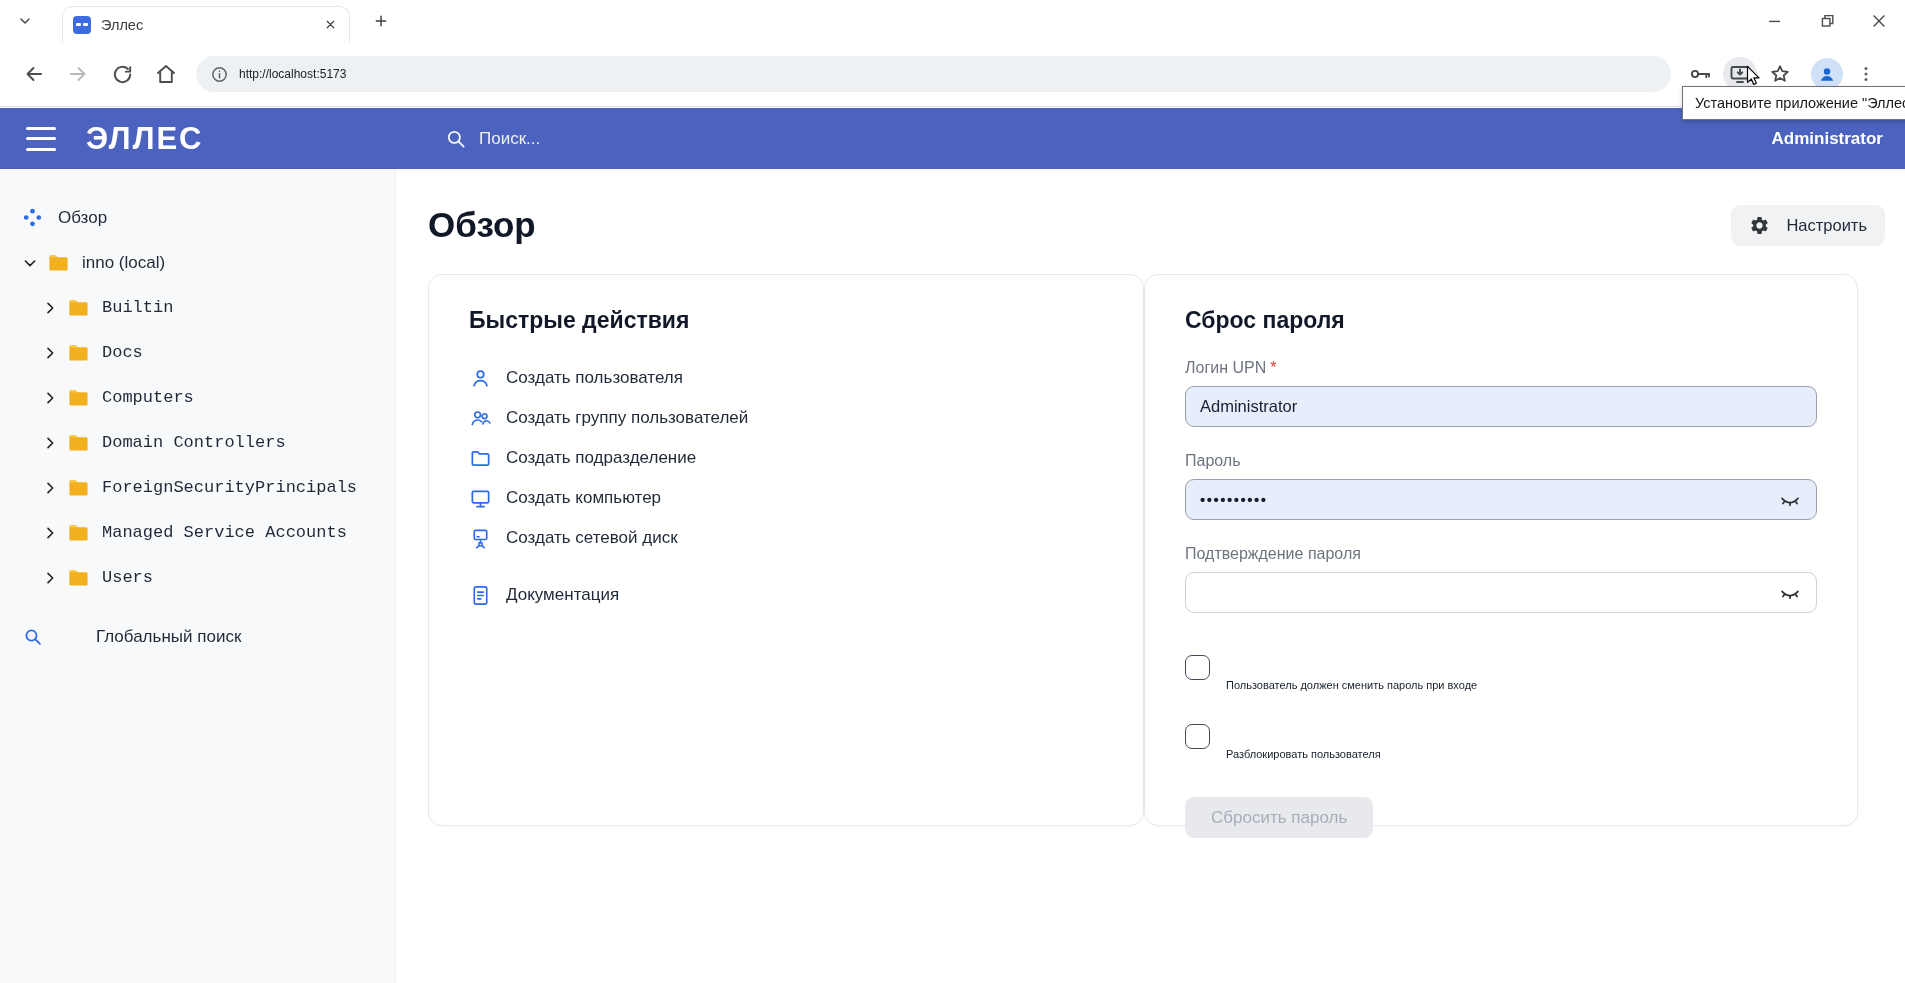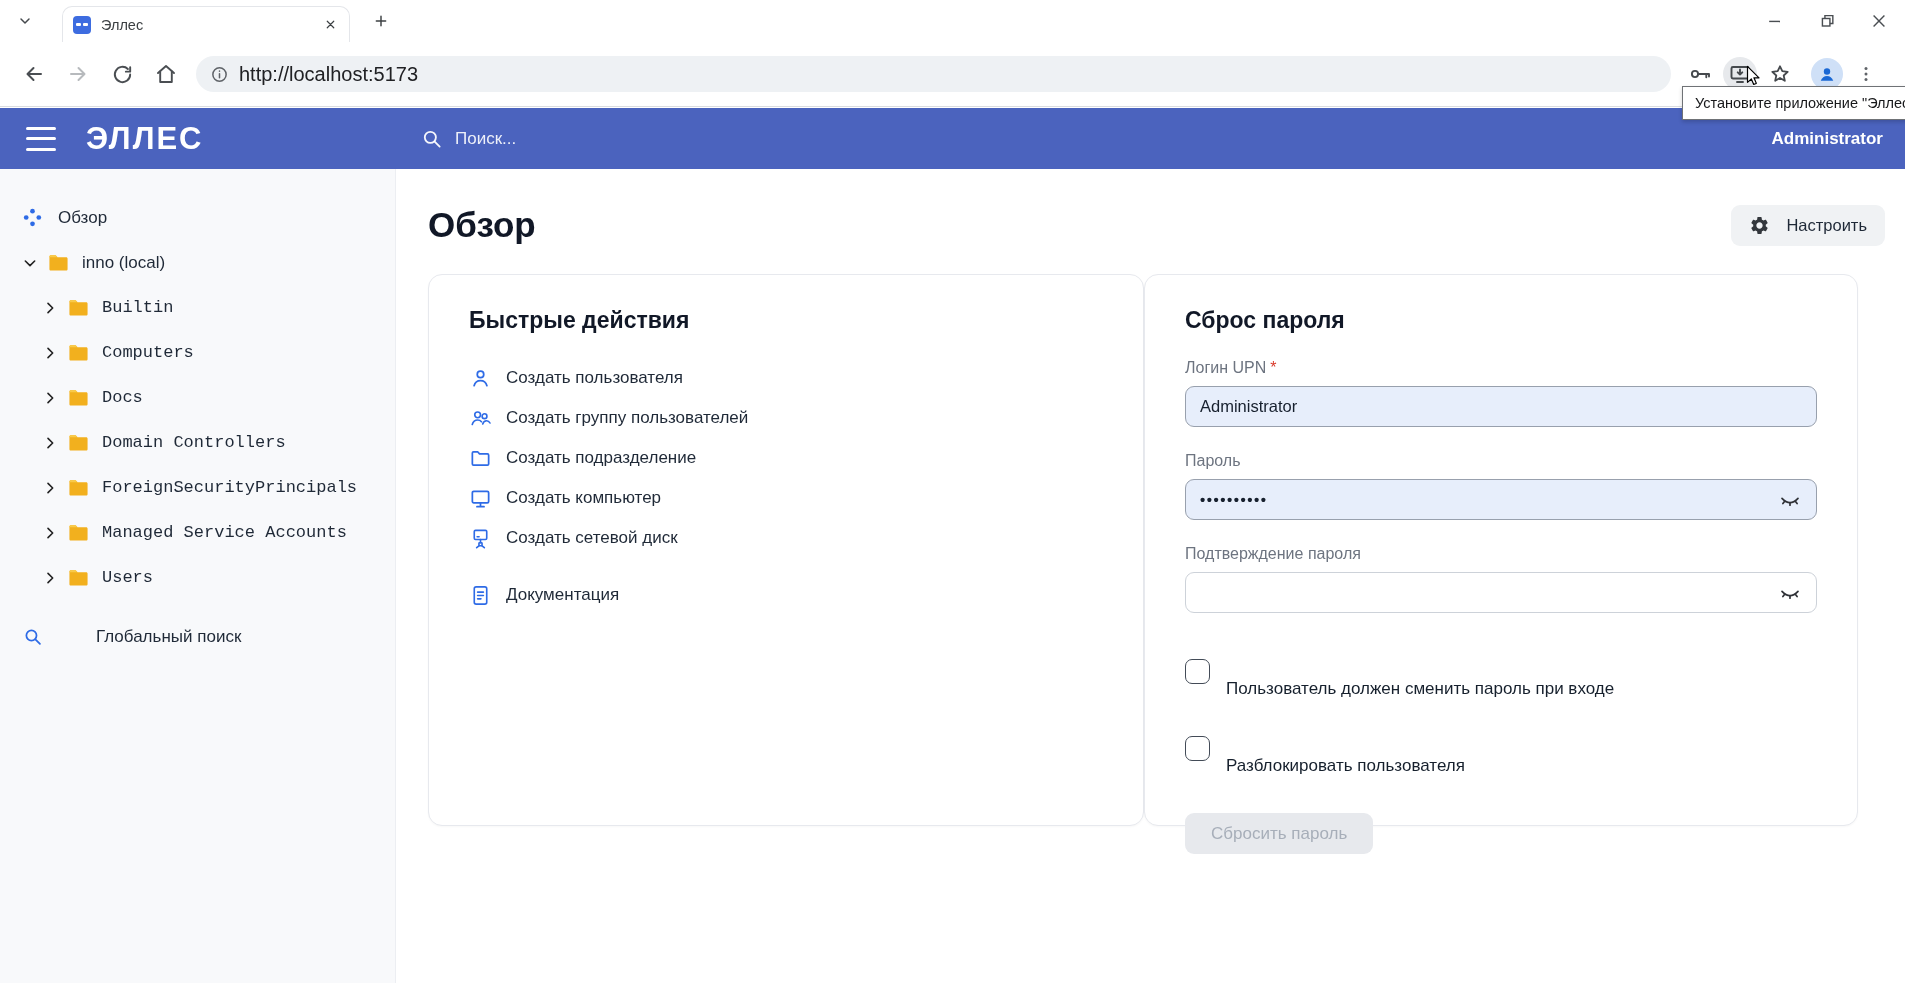--- a/index.html
+++ b/index.html
@@ -19,33 +19,33 @@
   .favicon i{display:block;width:5px;height:3px;background:#fff;border-radius:1px;}
   .tab-title{font-size:14.5px;color:#3c4043;margin-left:10px;flex:1;}
   .tab-close{color:#3c4043;width:18px;height:18px;display:flex;align-items:center;justify-content:center;}
   .newtab{margin-left:18px;color:#3c4043;width:26px;height:26px;display:flex;align-items:center;justify-content:center;border-radius:50%;}
   .wincontrols{margin-left:auto;display:flex;align-items:center;gap:32px;padding-right:16px;color:#4a4e52;}
   .toolbar{height:64px;display:flex;align-items:center;padding:0 12px;background:#fff;}
   .nav-ic{width:26px;height:26px;margin:0 9px;display:flex;align-items:center;justify-content:center;color:#4a4e52;}
   .nav-ic.disabled{color:#b7babd;}
   .omnibox{flex:1;height:36px;margin:0 12px 0 8px;background:#eef1f4;border-radius:18px;display:flex;align-items:center;padding:0 14px;}
   .omnibox .info{color:#5f6368;margin-right:10px;}
-  .omnibox input{flex:1;border:0;background:transparent;outline:none;font-size:20px;color:#202124;font-family:inherit;}
+  .omnibox input{flex:1;border:0;background:transparent;outline:none;font-size:12px;color:#202124;font-family:inherit;}
   .tool-right{display:flex;align-items:center;gap:6px;padding-right:10px;color:#45494d;}
   .tbtn{width:34px;height:34px;border-radius:50%;display:flex;align-items:center;justify-content:center;position:relative;}
   .tbtn.hover{background:#e7e9ec;}
   .avatar{width:32px;height:32px;border-radius:50%;background:#cfe0f7;display:flex;align-items:center;justify-content:center;margin-left:8px;}
   .tooltip{position:absolute;top:86px;left:1682px;z-index:60;background:#fff;border:1px solid #6f7276;box-shadow:0 2px 4px rgba(0,0,0,.18);padding:8px 12px;font-size:14.5px;color:#17181a;white-space:nowrap;}
   .cursor{position:absolute;top:64px;left:1742px;z-index:70;}
   
   .app-header{position:absolute;top:108px;left:0;right:0;height:61px;background:var(--header-blue);display:flex;align-items:center;}
   .burger{width:30px;height:24px;margin-left:26px;display:flex;flex-direction:column;justify-content:space-between;}
   .burger i{display:block;height:3px;background:#fff;border-radius:2px;}
   .logo{color:#fff;font-size:31px;font-weight:800;letter-spacing:2px;margin-left:30px;}
-  .hsearch{position:absolute;left:420px;display:flex;align-items:center;gap:12px;color:rgba(255,255,255,.95);}
+  .hsearch{position:absolute;left:444px;display:flex;align-items:center;gap:12px;color:rgba(255,255,255,.95);}
   .hsearch input{background:transparent;border:0;outline:none;color:#fff;font-size:17px;width:260px;font-family:inherit;}
   .hsearch input::placeholder{color:rgba(255,255,255,.9);}
   .huser{margin-left:auto;margin-right:22px;color:#fff;font-size:17px;font-weight:700;}
   
   .app-body{position:absolute;top:169px;left:0;right:0;bottom:0;display:flex;}
   .sidebar{width:396px;background:#f8f9fb;border-right:1px solid #eceef2;padding-top:26px;flex:none;}
   .srow{height:45px;display:flex;align-items:center;padding-left:22px;font-size:17px;color:#1f2937;cursor:pointer;}
   .srow .chev{color:#222;margin-right:10px;width:16px;}
   .srow .fold{margin-right:13px;}
   .srow.child{padding-left:42px;font-family:Liberation Mono, monospace;}
@@ -71,21 +71,21 @@
   .fld-label .req{color:var(--required-red);margin-left:4px;}
   .inp{margin-top:9px;height:41px;width:632px;border-radius:9px;display:flex;align-items:center;padding:0 14px;}
   .inp input{flex:1;border:0;background:transparent;outline:none;font-size:16.5px;color:#17202e;font-family:inherit;}
   .inp.autofill{background:var(--autofill-blue);border:1px solid #98a0ad;}
   .inp.plain{background:#fff;border:1px solid #cdd2d9;}
   .inp .eye{color:#2f3136;margin-left:8px;cursor:pointer;}
   .inp.pwd input{letter-spacing:1.5px;font-size:15px;font-weight:700;}
   .chk-row{display:flex;align-items:center;gap:16px;margin-top:21px;cursor:pointer;}
   .chk-row:first-of-type{margin-top:30px;}
   .chk{appearance:none;width:25px;height:25px;border:1.6px solid #434b57;border-radius:7px;background:#fff;flex:none;cursor:pointer;}
-  .chk-lbl{font-size:17px;color:#16202d;margin-top:36px;}
+  .chk-lbl{font-size:11px;color:#16202d;margin-top:36px;}
   .submit{margin-top:37px;border:0;border-radius:9px;background:#e7e9ed;color:#a7aeb9;font-size:17px;height:41px;padding:0 26px;font-family:inherit;}
 </style>
 </head>
 <body>
 
 <div class="chrome">
   <div class="tabstrip">
     <div class="tab-search">
       <svg width="16" height="16" viewBox="0 0 24 24" fill="none" stroke="currentColor" stroke-width="2.2" stroke-linecap="round" stroke-linejoin="round">
           <path d="M6 9l6 6 6-6"></path>
@@ -252,31 +252,31 @@
       <span class="lbl">Builtin</span>
     </div>
     <div class="srow child">
       <svg class="chev" width="16" height="16" viewBox="0 0 24 24" fill="none" stroke="currentColor" stroke-width="2.4" stroke-linecap="round" stroke-linejoin="round">
           <path d="M9 5l7 7-7 7"></path>
         </svg>
       <svg class="fold" width="21" height="19" viewBox="0 0 24 22">
           <path d="M1.5 4.2c0-.9.7-1.6 1.6-1.6h5.6l2.2 2.4h10c.9 0 1.6.7 1.6 1.6v12.2c0 .9-.7 1.6-1.6 1.6H3.1c-.9 0-1.6-.7-1.6-1.6z" fill="var(--folder-yellow)"></path>
           <path d="M1.5 4.2c0-.9.7-1.6 1.6-1.6h5.6l2.2 2.4H1.5z" fill="#f9cb4a"></path>
         </svg>
+      <span class="lbl">Docs</span>
+    </div>
+    <div class="srow child">
+      <svg class="chev" width="16" height="16" viewBox="0 0 24 24" fill="none" stroke="currentColor" stroke-width="2.4" stroke-linecap="round" stroke-linejoin="round">
+          <path d="M9 5l7 7-7 7"></path>
+        </svg>
+      <svg class="fold" width="21" height="19" viewBox="0 0 24 22">
+          <path d="M1.5 4.2c0-.9.7-1.6 1.6-1.6h5.6l2.2 2.4h10c.9 0 1.6.7 1.6 1.6v12.2c0 .9-.7 1.6-1.6 1.6H3.1c-.9 0-1.6-.7-1.6-1.6z" fill="var(--folder-yellow)"></path>
+          <path d="M1.5 4.2c0-.9.7-1.6 1.6-1.6h5.6l2.2 2.4H1.5z" fill="#f9cb4a"></path>
+        </svg>
       <span class="lbl">Computers</span>
-    </div>
-    <div class="srow child">
-      <svg class="chev" width="16" height="16" viewBox="0 0 24 24" fill="none" stroke="currentColor" stroke-width="2.4" stroke-linecap="round" stroke-linejoin="round">
-          <path d="M9 5l7 7-7 7"></path>
-        </svg>
-      <svg class="fold" width="21" height="19" viewBox="0 0 24 22">
-          <path d="M1.5 4.2c0-.9.7-1.6 1.6-1.6h5.6l2.2 2.4h10c.9 0 1.6.7 1.6 1.6v12.2c0 .9-.7 1.6-1.6 1.6H3.1c-.9 0-1.6-.7-1.6-1.6z" fill="var(--folder-yellow)"></path>
-          <path d="M1.5 4.2c0-.9.7-1.6 1.6-1.6h5.6l2.2 2.4H1.5z" fill="#f9cb4a"></path>
-        </svg>
-      <span class="lbl">Docs</span>
     </div>
     <div class="srow child">
       <svg class="chev" width="16" height="16" viewBox="0 0 24 24" fill="none" stroke="currentColor" stroke-width="2.4" stroke-linecap="round" stroke-linejoin="round">
           <path d="M9 5l7 7-7 7"></path>
         </svg>
       <svg class="fold" width="21" height="19" viewBox="0 0 24 22">
           <path d="M1.5 4.2c0-.9.7-1.6 1.6-1.6h5.6l2.2 2.4h10c.9 0 1.6.7 1.6 1.6v12.2c0 .9-.7 1.6-1.6 1.6H3.1c-.9 0-1.6-.7-1.6-1.6z" fill="var(--folder-yellow)"></path>
           <path d="M1.5 4.2c0-.9.7-1.6 1.6-1.6h5.6l2.2 2.4H1.5z" fill="#f9cb4a"></path>
         </svg>
       <span class="lbl">Domain Controllers</span>

